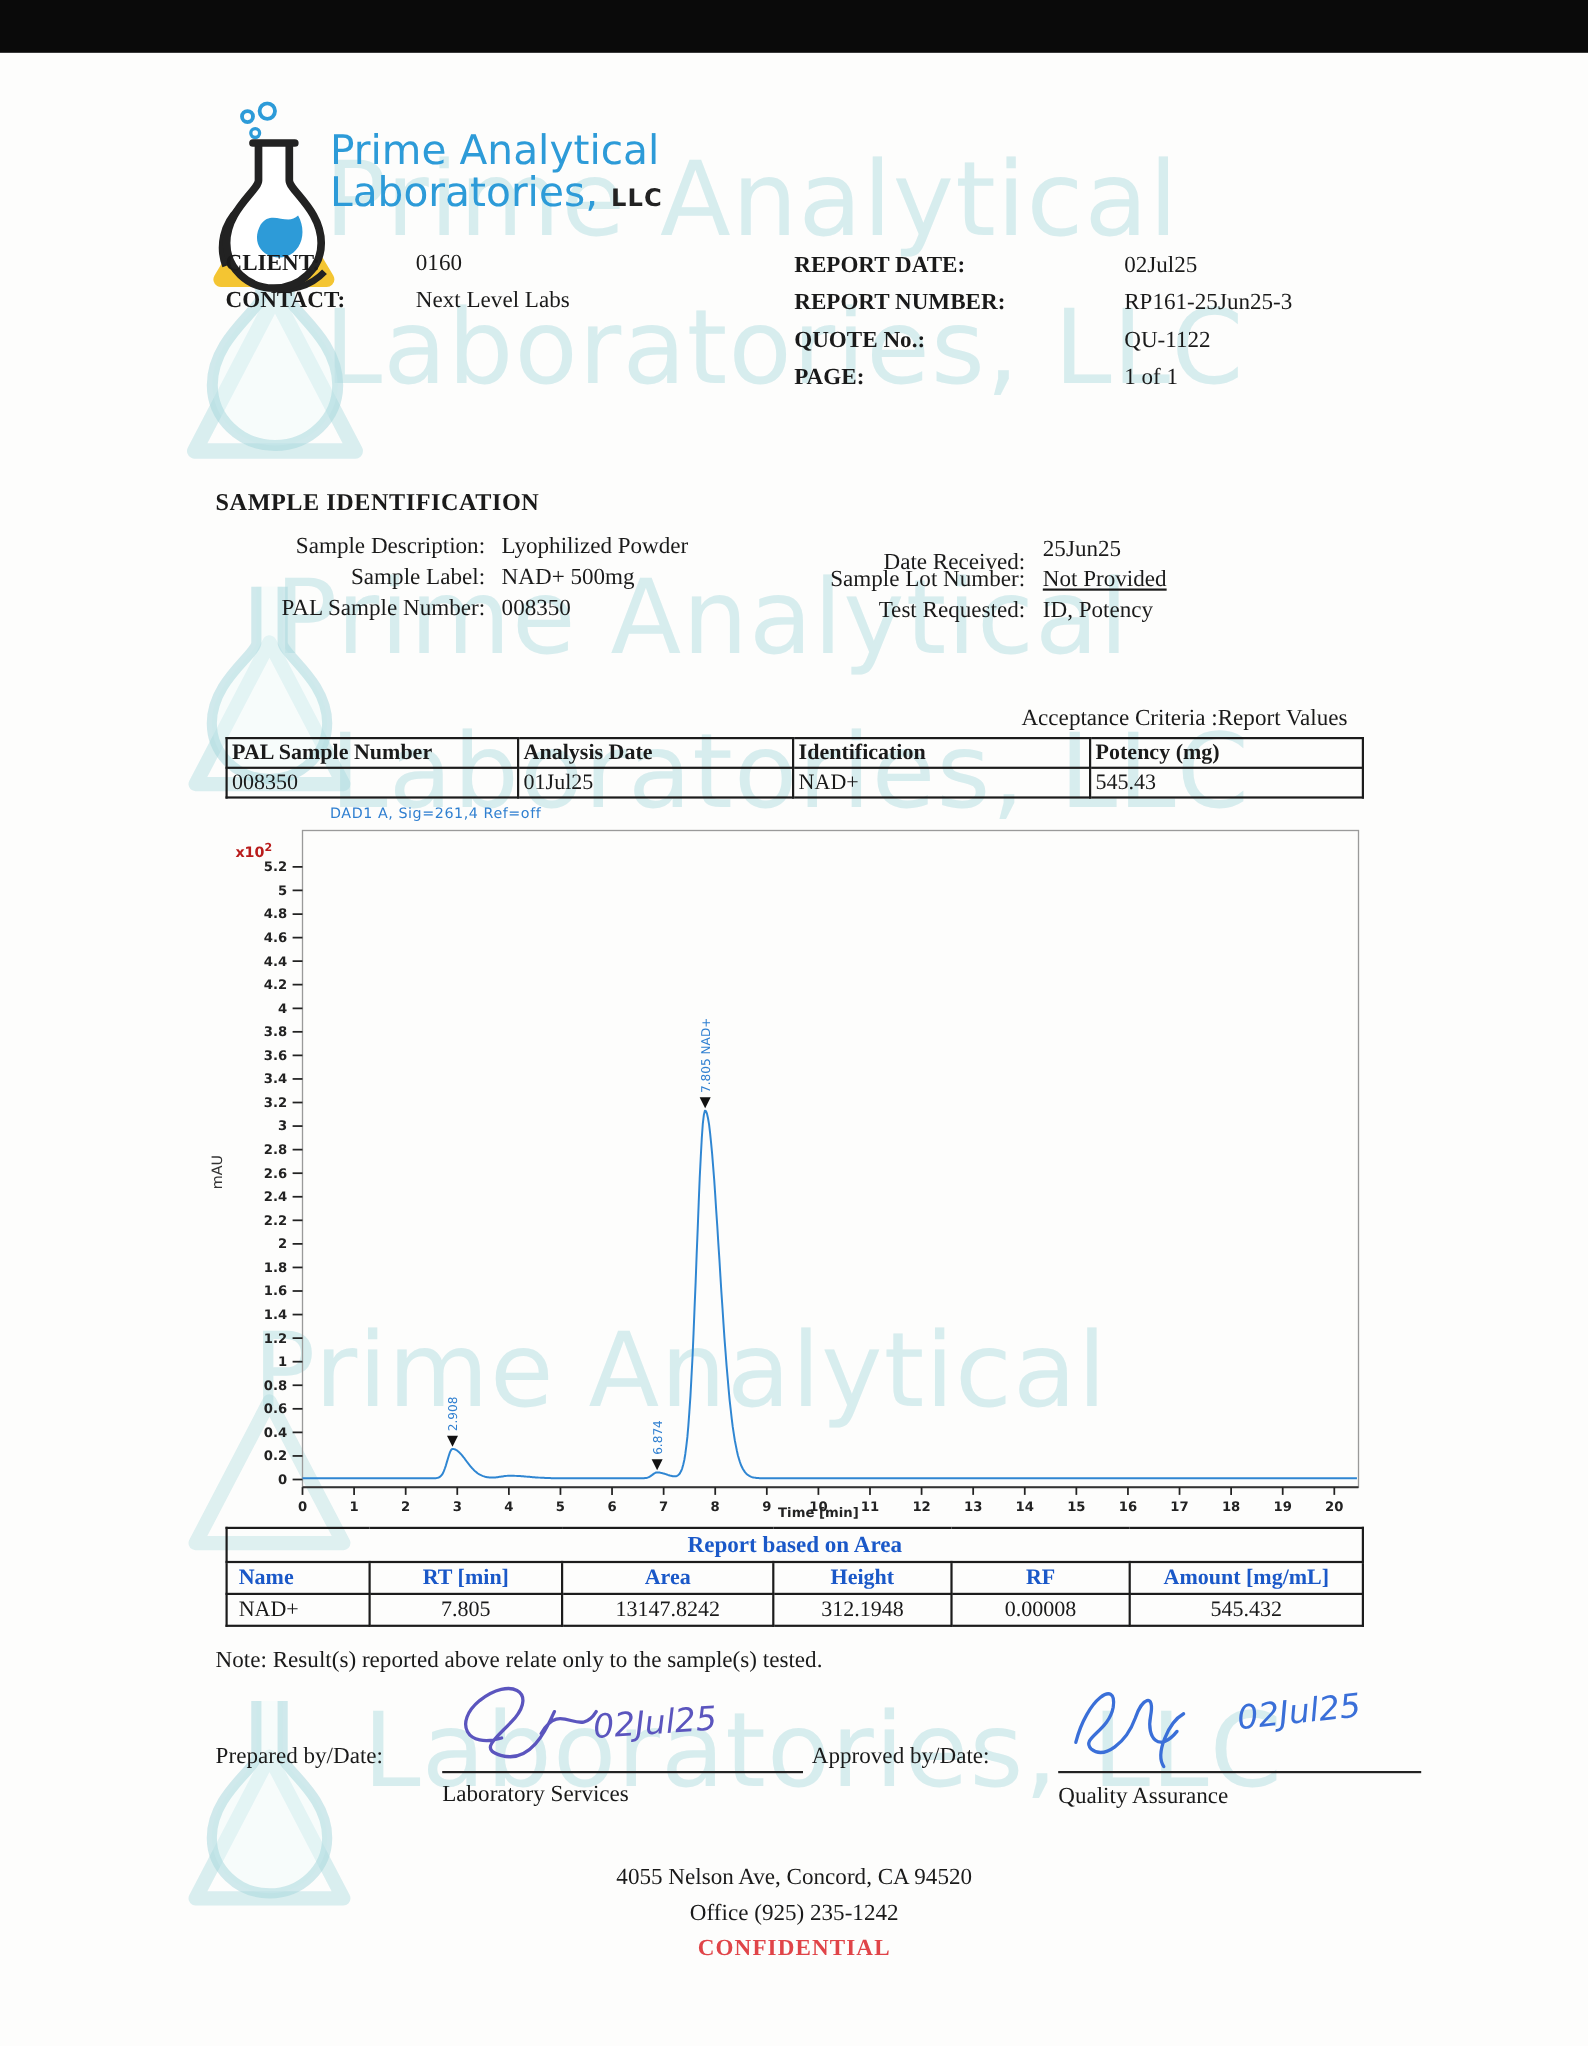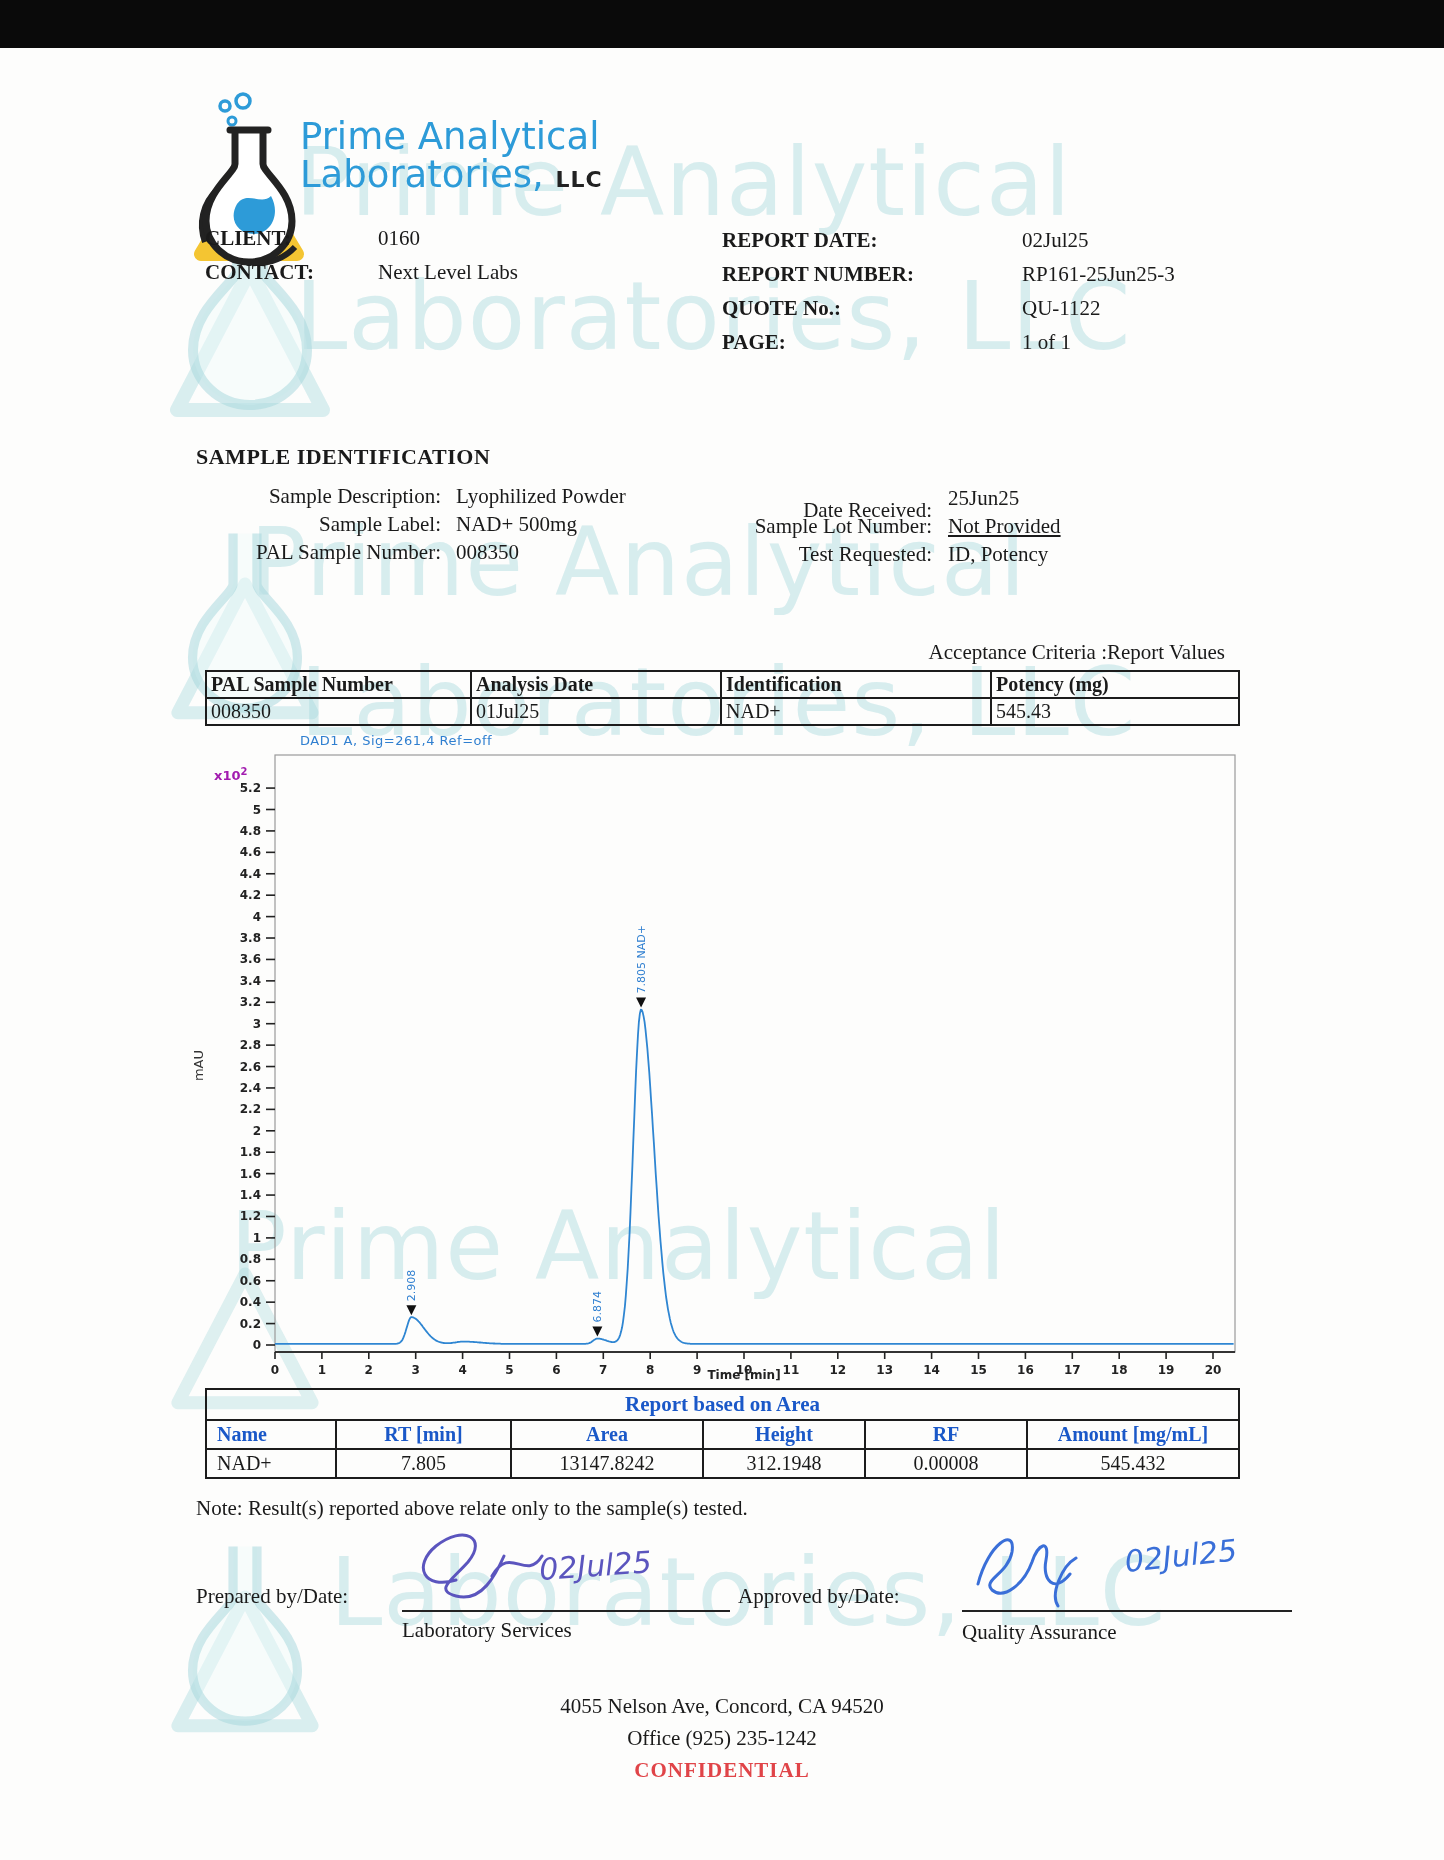--- a/index.html
+++ b/index.html
@@ -30,21 +30,21 @@
   .t1 td{font-size:20px;}
   .t2 th,.t2 td{border:2px solid #1c1c1c;padding:2px 6px;overflow:hidden;}
   .t2 .t2title{color:#1a58c8;font-weight:bold;font-size:21px;text-align:center;padding:2px;}
   .t2 th{color:#1a58c8;font-size:20px;text-align:center;}
   .t2 td{font-size:20px;text-align:center;}
   .t2 th.cl,.t2 td.cl{text-align:left;padding-left:10px;}
   
   .chart{left:180px;top:728px;width:1060px;height:665px;}
   .chart-title{position:absolute;left:120px;top:5px;color:#2f7fd0;font-family:"DejaVu Sans",sans-serif;
                font-size:13px;letter-spacing:0.5px;}
-  .ymult{position:absolute;left:34px;top:38px;font-family:"DejaVu Sans",sans-serif;font-size:13px;font-weight:bold;color:#a21caf;}
+  .ymult{position:absolute;left:34px;top:38px;font-family:"DejaVu Sans",sans-serif;font-size:13px;font-weight:bold;color:#b91c1c;}
   .ymult sup{font-size:10px;}
   .ylab{position:absolute;left:-12px;top:330px;width:60px;transform:rotate(-90deg);
         font-family:"DejaVu Sans",sans-serif;font-size:13px;color:#333;text-align:center;}
   .xlab{position:absolute;left:464px;top:640px;width:200px;text-align:center;
         font-family:"DejaVu Sans",sans-serif;font-size:12px;font-weight:bold;color:#222;}
   
   .sigline{border-bottom:2px solid #222;}
   .role{font-size:21px;}
   .footer-line{left:172px;width:1100px;text-align:center;font-size:21px;}
   .conf{color:#e04448;font-weight:bold;letter-spacing:1px;}

